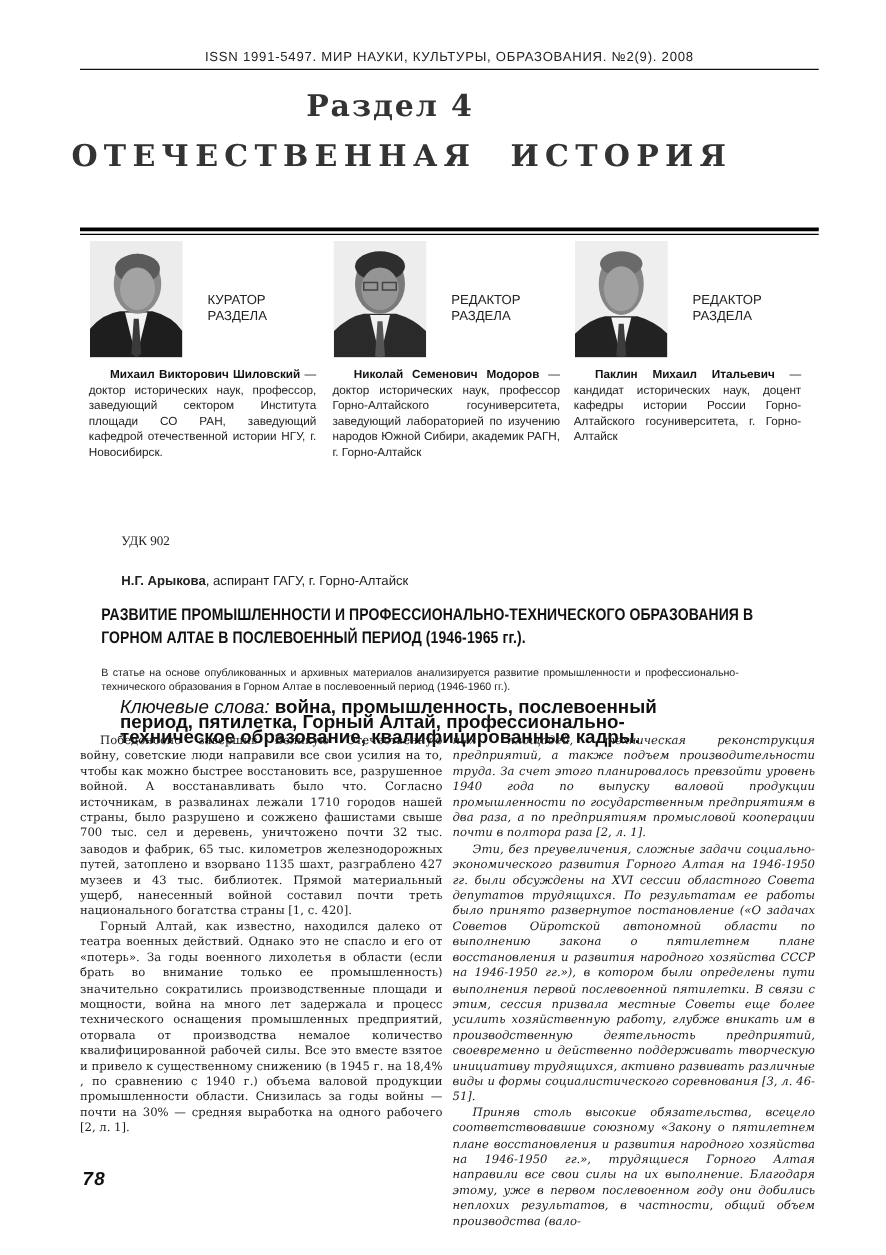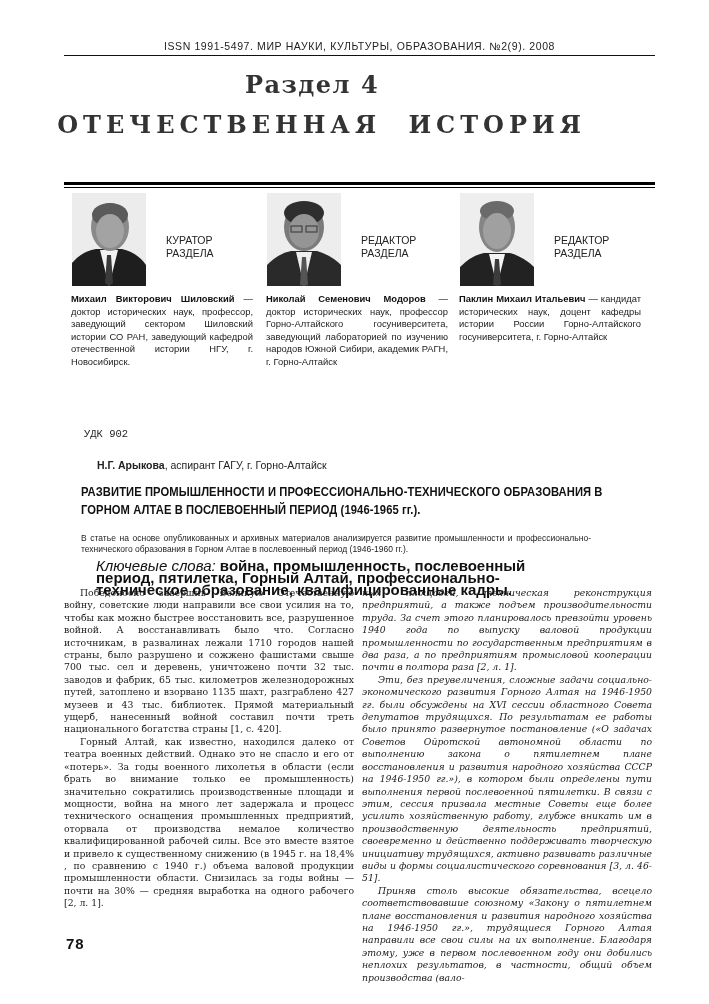--- a/index.html
+++ b/index.html
@@ -31,23 +31,23 @@
   }
   .photo svg { display: block; }
   .role {
     position: absolute; left: 102px; top: 41px;
     font-family: "Liberation Sans", sans-serif; font-size: 10.5px; line-height: 13px; color: #222;
   }
   .bio {
     position: absolute; left: 7px; top: 100px; width: 182px;
     font-family: "Liberation Sans", sans-serif; font-size: 9.4px; line-height: 12.6px; text-align: justify; color: #222;
   }
-  .bio b { font-weight: bold; color: #111; }
+  .bio b { font-weight: bold; color: #111; margin-left: 17px; }
 
-  .udk { left: 84px; top: 428px; font-family: Liberation Mono, monospace; font-size: 10.5px; color: #222; }
+  .udk { left: 97px; top: 428px; font-family: Liberation Serif, serif; font-size: 10.5px; color: #222; }
   .author {
     left: 97px; top: 459px; font-family: "Liberation Sans", sans-serif; font-size: 10.5px; color: #222;
   }
   .author b { font-weight: bold; }
   .article-title {
     left: 81px; width: 570px; top: 483px;
     font-family: "Liberation Sans", sans-serif; font-weight: bold; font-size: 13.5px; line-height: 18px;
     transform: scaleX(0.83); transform-origin: left top; width: 690px; letter-spacing: 0.1px; color: #111;
   }
   .abstract {
@@ -65,21 +65,21 @@
     top: 587px; width: 290px;
     font-family: "DejaVu Serif", serif; font-size: 9.3px; line-height: 12.4px; color: #1a1a1a;
     text-align: justify; hyphens: manual;
   }
   .col p { margin: 0; text-indent: 16px; }
   .col p.cont { text-indent: 0; }
   .col-left { left: 64px; }
   .col-right { left: 362px; font-style: italic; }
 
   .page-num {
-    left: 66px; top: 935px; font-family: "Liberation Sans", sans-serif; font-weight: bold; font-size: 15px; letter-spacing: 1px; color: #111;
+    left: 66px; top: 935px; font-family: "Liberation Sans", sans-serif; font-weight: bold; font-size: 15px; letter-spacing: 1px; color: #111; font-style: italic;
   }
 </style>
 </head>
 <body>
 
 <div class="abs journal-header">ISSN 1991-5497. МИР НАУКИ, КУЛЬТУРЫ, ОБРАЗОВАНИЯ. №2(9). 2008</div>
 <div class="abs header-rule"></div>
 
 <div class="abs section-num">Раздел 4</div>
 <div class="abs section-title">ОТЕЧЕСТВЕННАЯ ИСТОРИЯ</div>
@@ -96,21 +96,21 @@
       <path d="M35 62 L39 62 L41 90 L37 93 L33 90 Z" fill="#3a3a3a"></path>
       <ellipse cx="38" cy="34" rx="19" ry="24" fill="#8a8a8a"></ellipse>
       <ellipse cx="38" cy="22" rx="18" ry="12" fill="#5a5a5a"></ellipse>
       <ellipse cx="38" cy="38" rx="14" ry="17" fill="#a3a3a3"></ellipse>
     </svg>
   </div>
   <div class="role">
     <div>КУРАТОР</div>
     <div>РАЗДЕЛА</div>
   </div>
-  <div class="bio"><b>Михаил Викторович Шиловский</b><span> — доктор исторических наук, профессор, заведующий сектором Шиловский истории СО РАН, заведующий кафедрой отечественной истории НГУ, г. Новосибирск.</span></div>
+  <div class="bio"><b>Михаил Викторович Шиловский</b><span> — доктор исторических наук, профессор, заведующий сектором Института площади СО РАН, заведующий кафедрой отечественной истории НГУ, г. Новосибирск.</span></div>
 </div>
 
 <div class="abs person" style="left:259px;">
   <div class="photo">
     <svg width="74" height="93" viewBox="0 0 74 93">
       <rect width="74" height="93" fill="#ededed"></rect>
       <path d="M0 93 L0 72 Q12 60 24 58 L50 58 Q64 62 74 72 L74 93 Z" fill="#2a2a2a"></path>
       <path d="M29 59 L37 93 L45 59 Z" fill="#f0f0f0"></path>
       <path d="M35 64 L39 64 L41 92 L37 93 L33 92 Z" fill="#555"></path>
       <ellipse cx="37" cy="34" rx="20" ry="24" fill="#7a7a7a"></ellipse>

